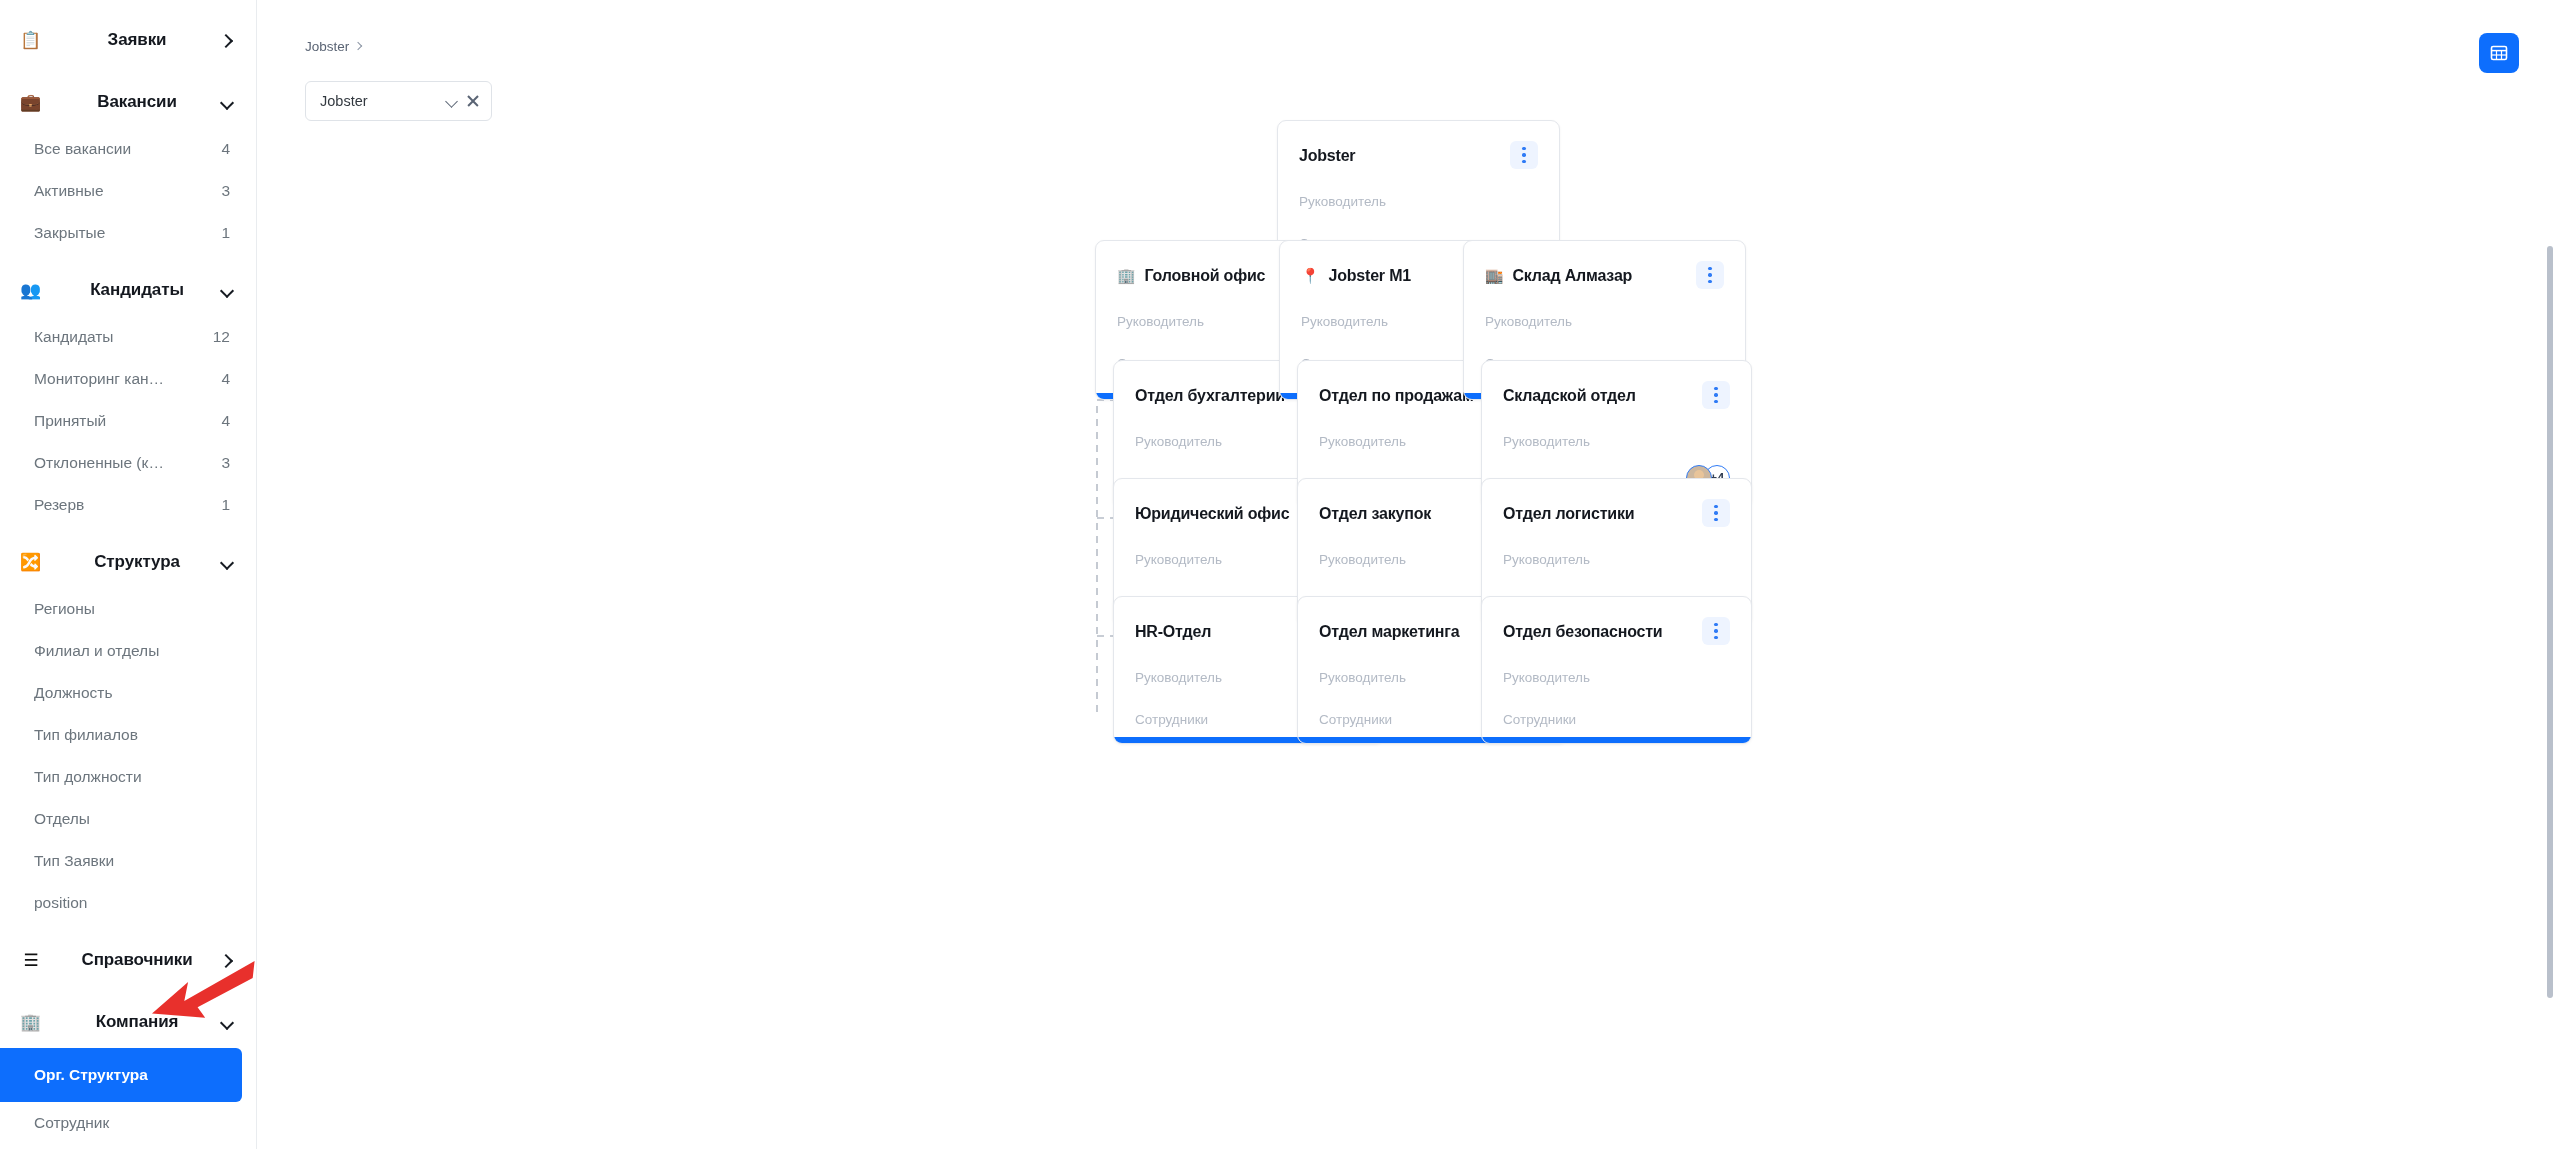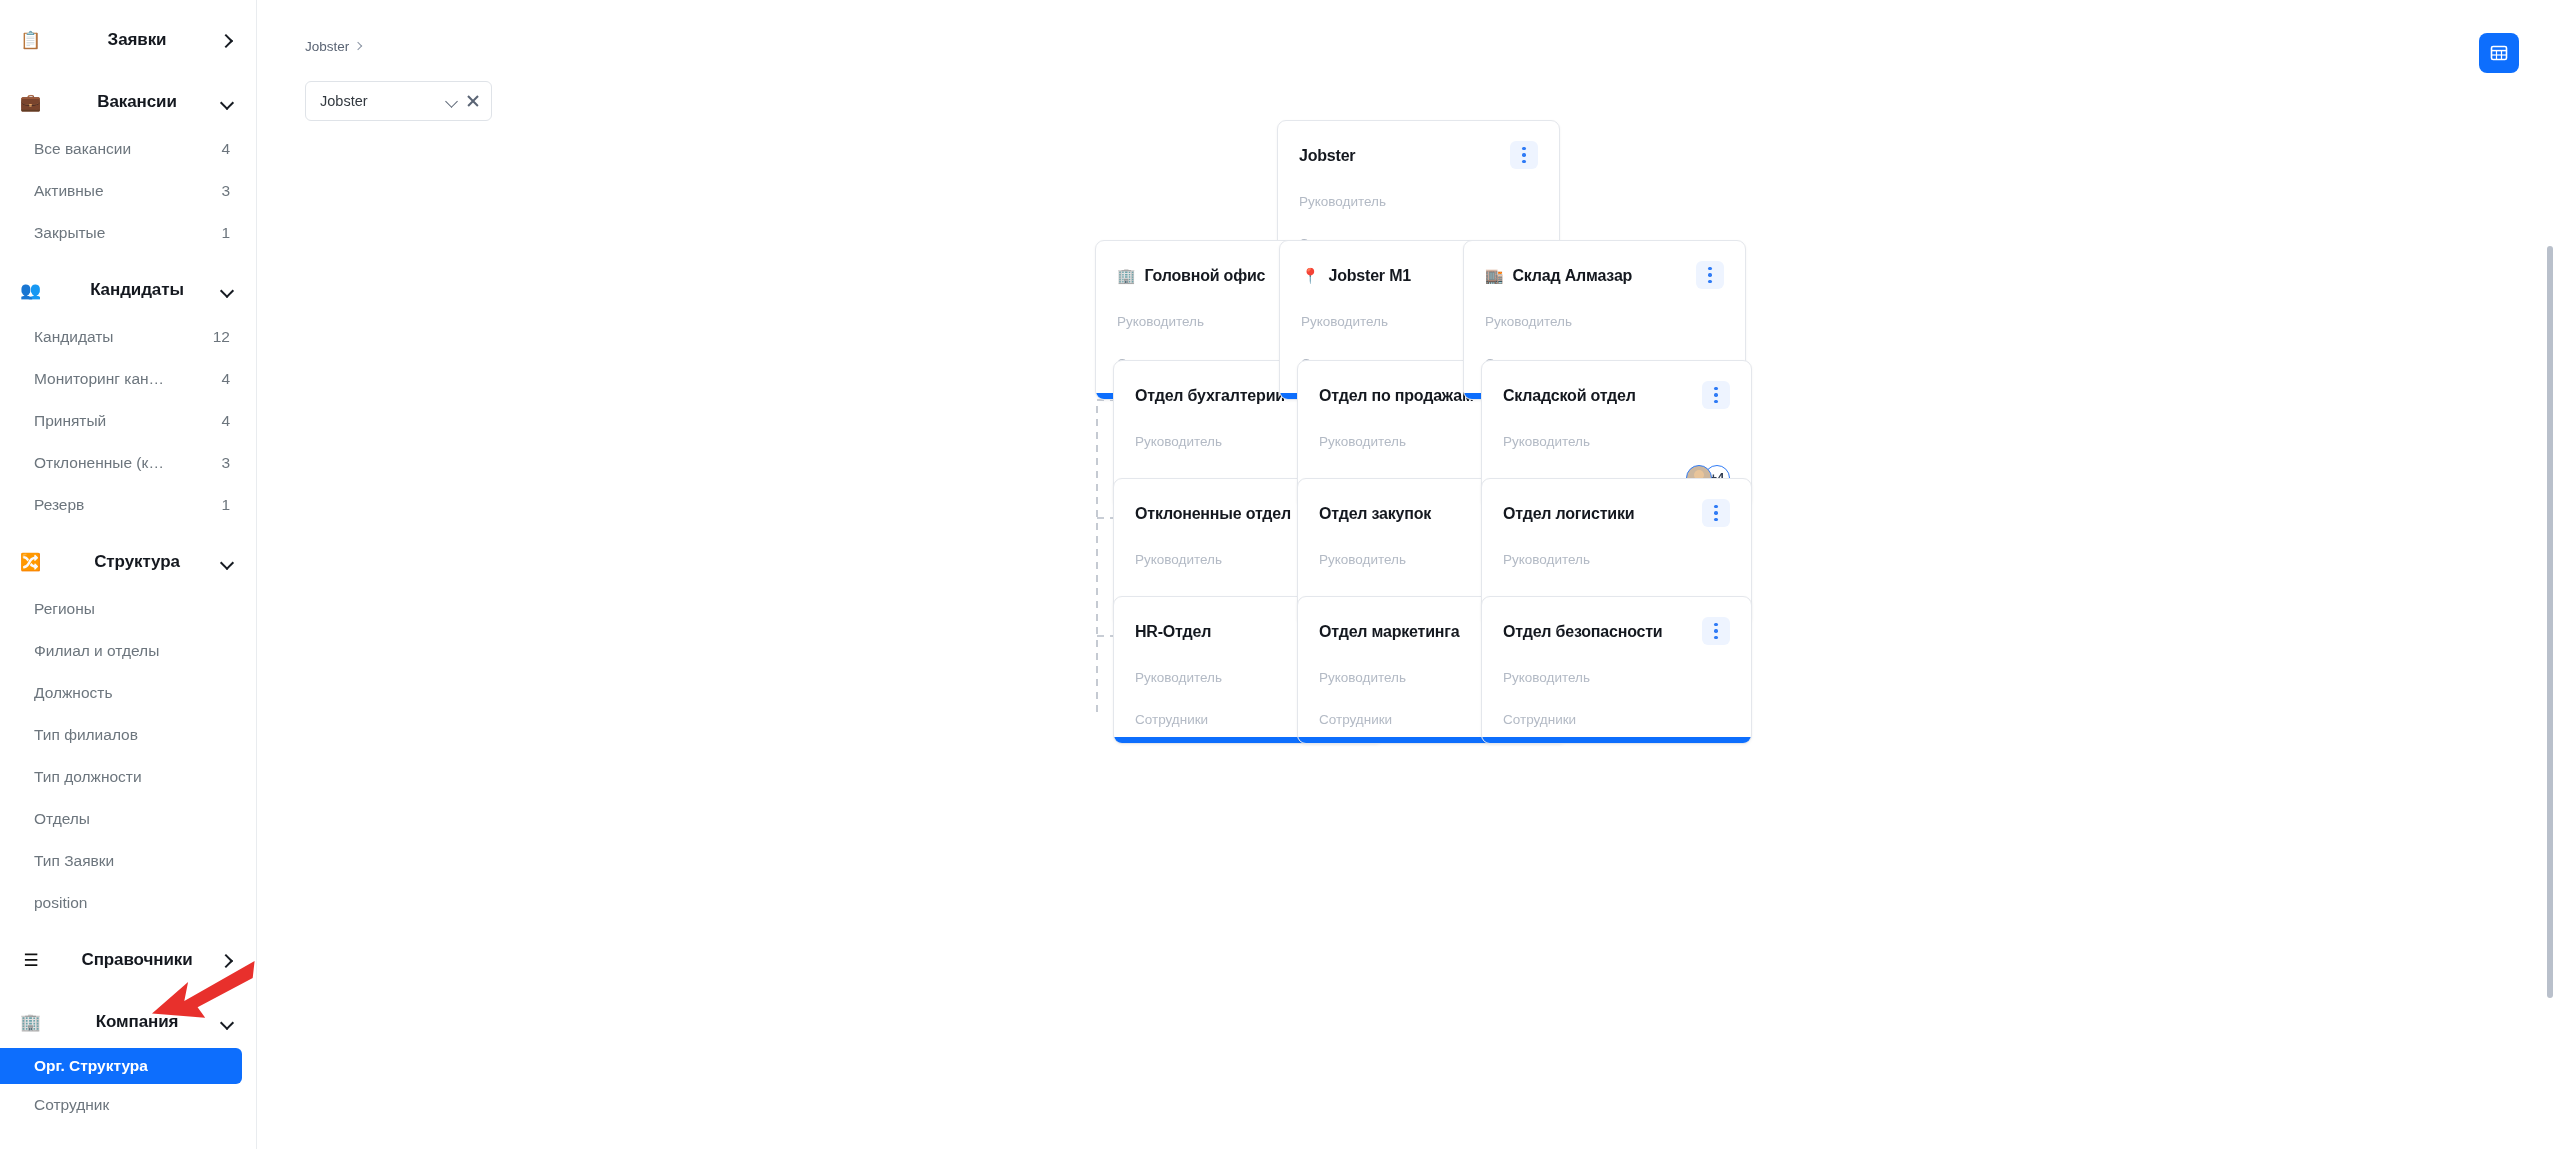--- a/index.html
+++ b/index.html
@@ -48,21 +48,21 @@
     display: flex; align-items: center; height: 42px;
     padding: 0 26px 0 34px; cursor: pointer; gap: 45px;
   }
   .nav-item .lbl {
     flex: 1; font-size: 15.5px; color: #6c757d; white-space: nowrap;
     overflow: hidden; text-overflow: ellipsis;
   }
   .nav-item .cnt { font-size: 15.5px; color: #6c757d; margin-left: 8px; }
   .nav-item.active {
     background: #0d6efd; margin: 0 14px 0 0;
-    border-radius: 0 6px 6px 0; height: 36px;
+    border-radius: 0 6px 6px 0; height: 54px;
   }
   .nav-item.active .lbl { color: #ffffff; font-weight: 700; }
 
   .sidebar-sep { height: 10px; }
 
   
   .main {
     flex: 1; position: relative; height: 1149px; background: #ffffff;
     overflow: hidden;
   }
@@ -418,21 +418,21 @@
               <div class="meta-row meta-staff">
                 <span>Сотрудники</span>
               </div>
             </div>
             <div class="card-foot"></div>
           </div>
           <div class="card" style="left: 856px; top: 478px; width: 271px; height: 148px;">
             <div class="card-body">
               <div class="card-title-row">
                 <span class="card-title">
-                  <span>Отклоненные отдел</span>
+                  <span>Юридический офис</span>
                 </span>
                 <span class="kebab">
                   <i></i>
                   <i></i>
                   <i></i>
                 </span>
               </div>
               <div class="meta-row meta-lead">
                 <span>Руководитель</span>
               </div>

